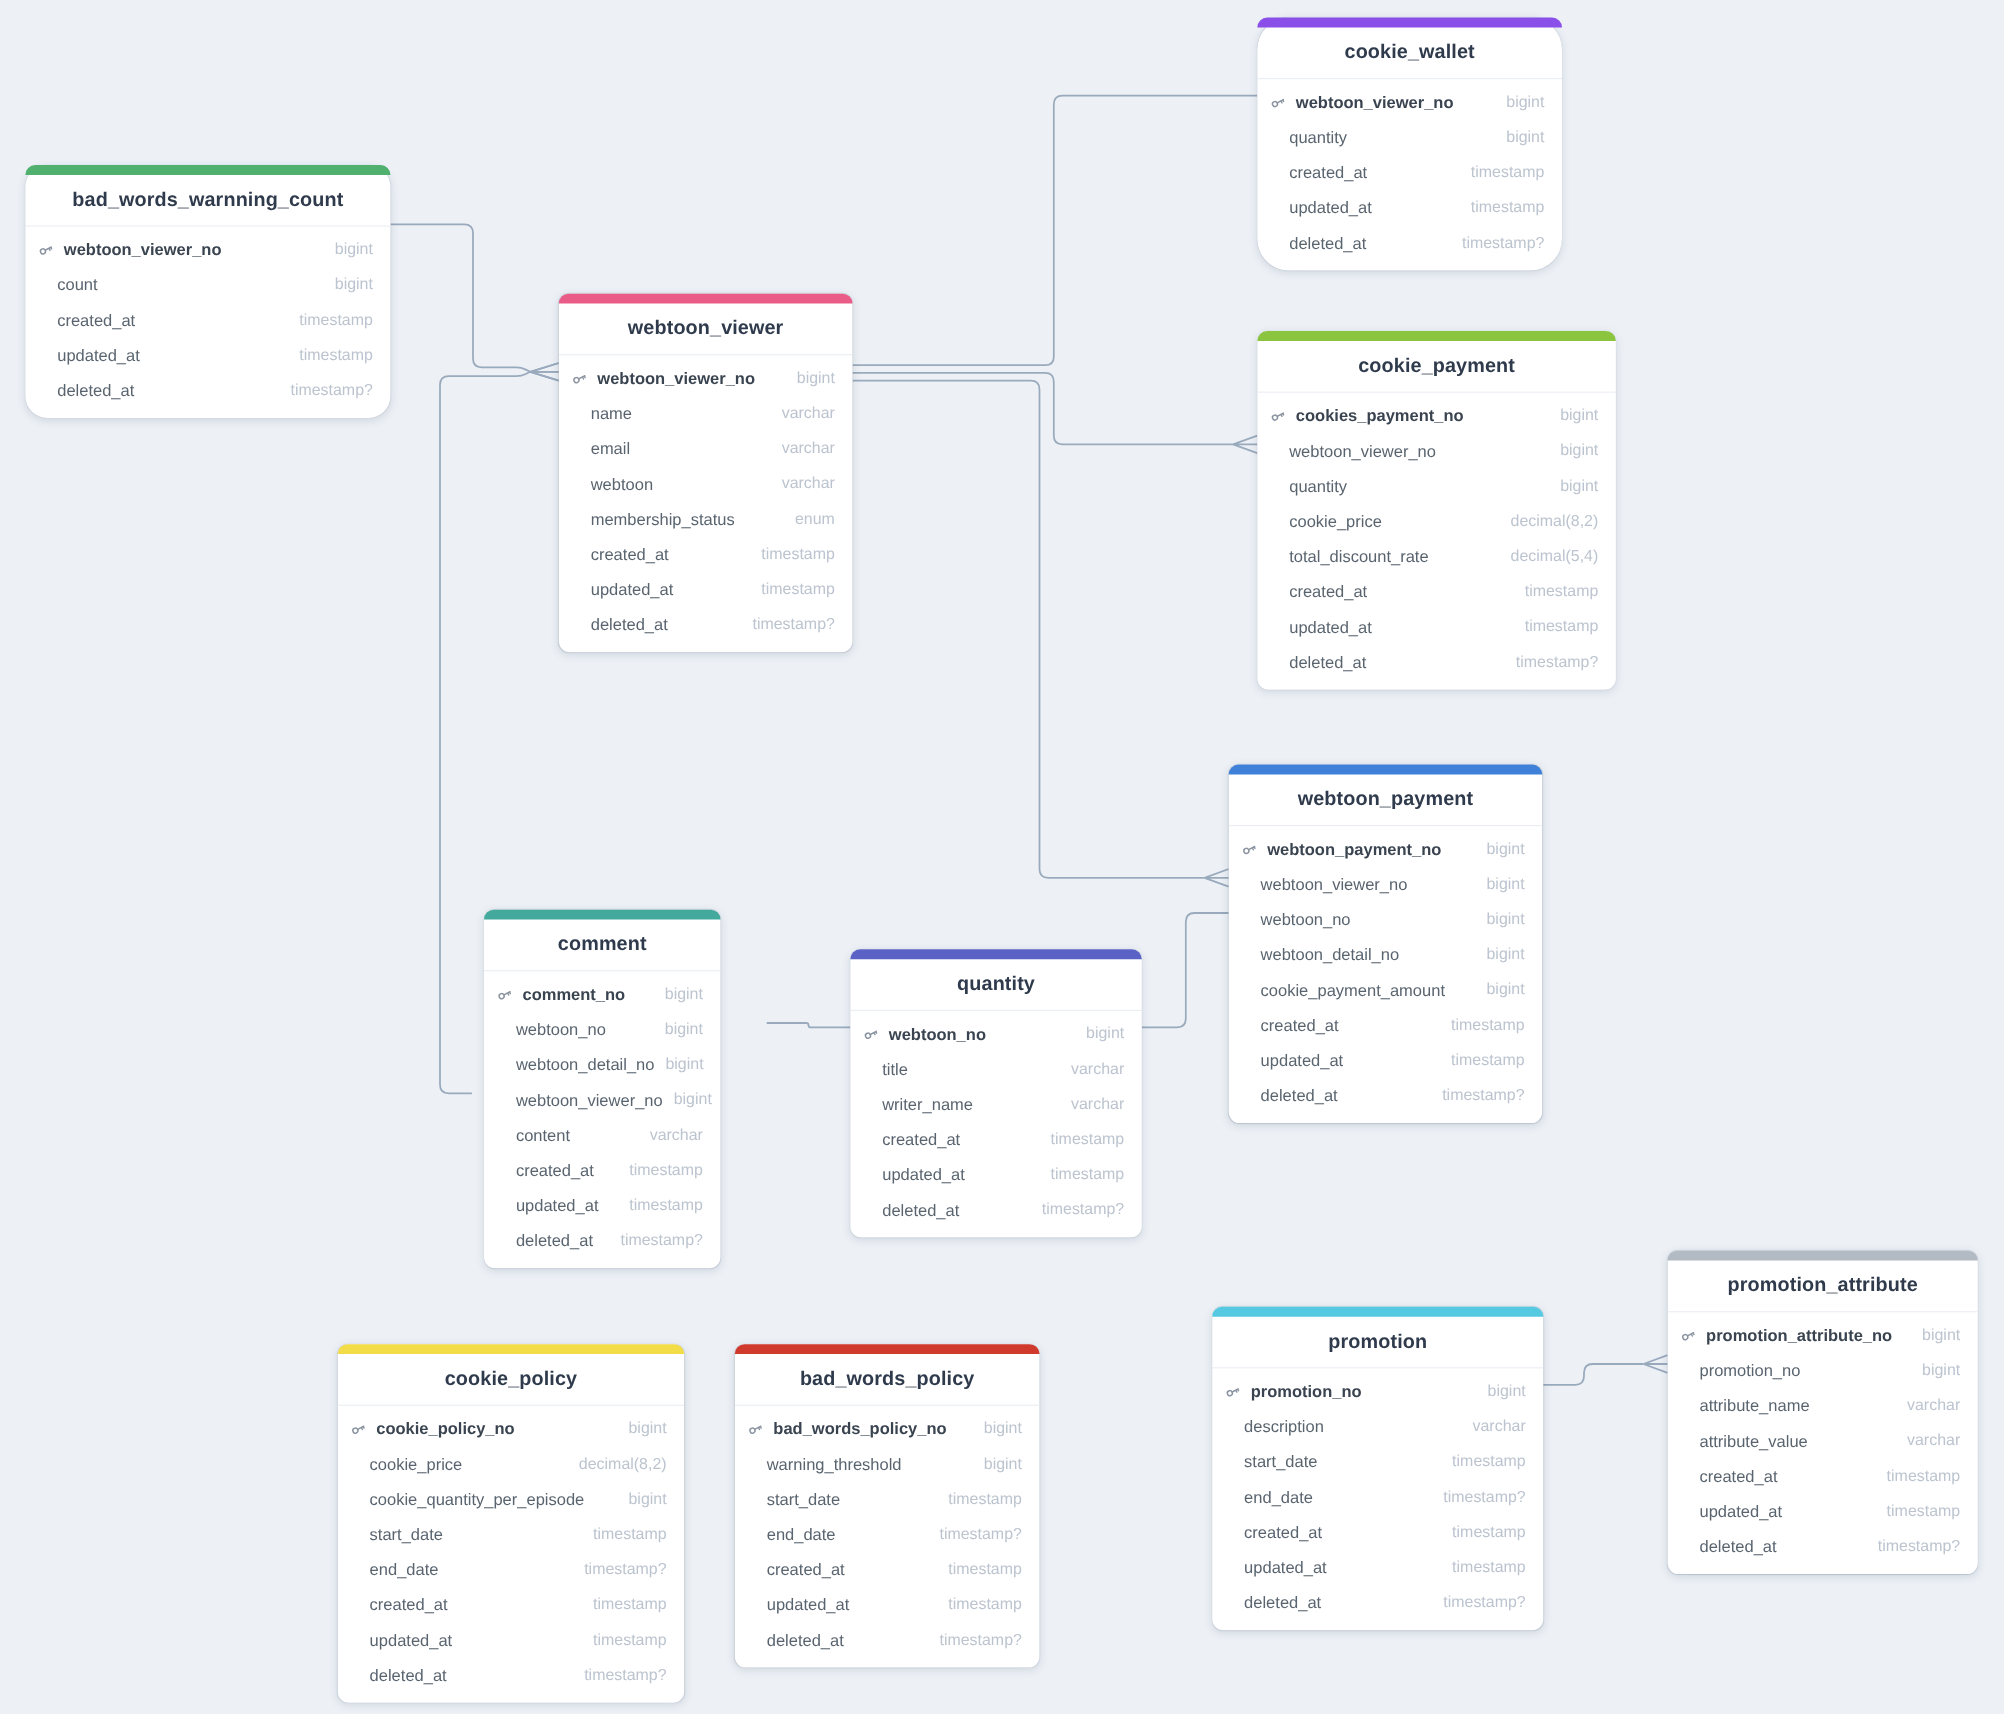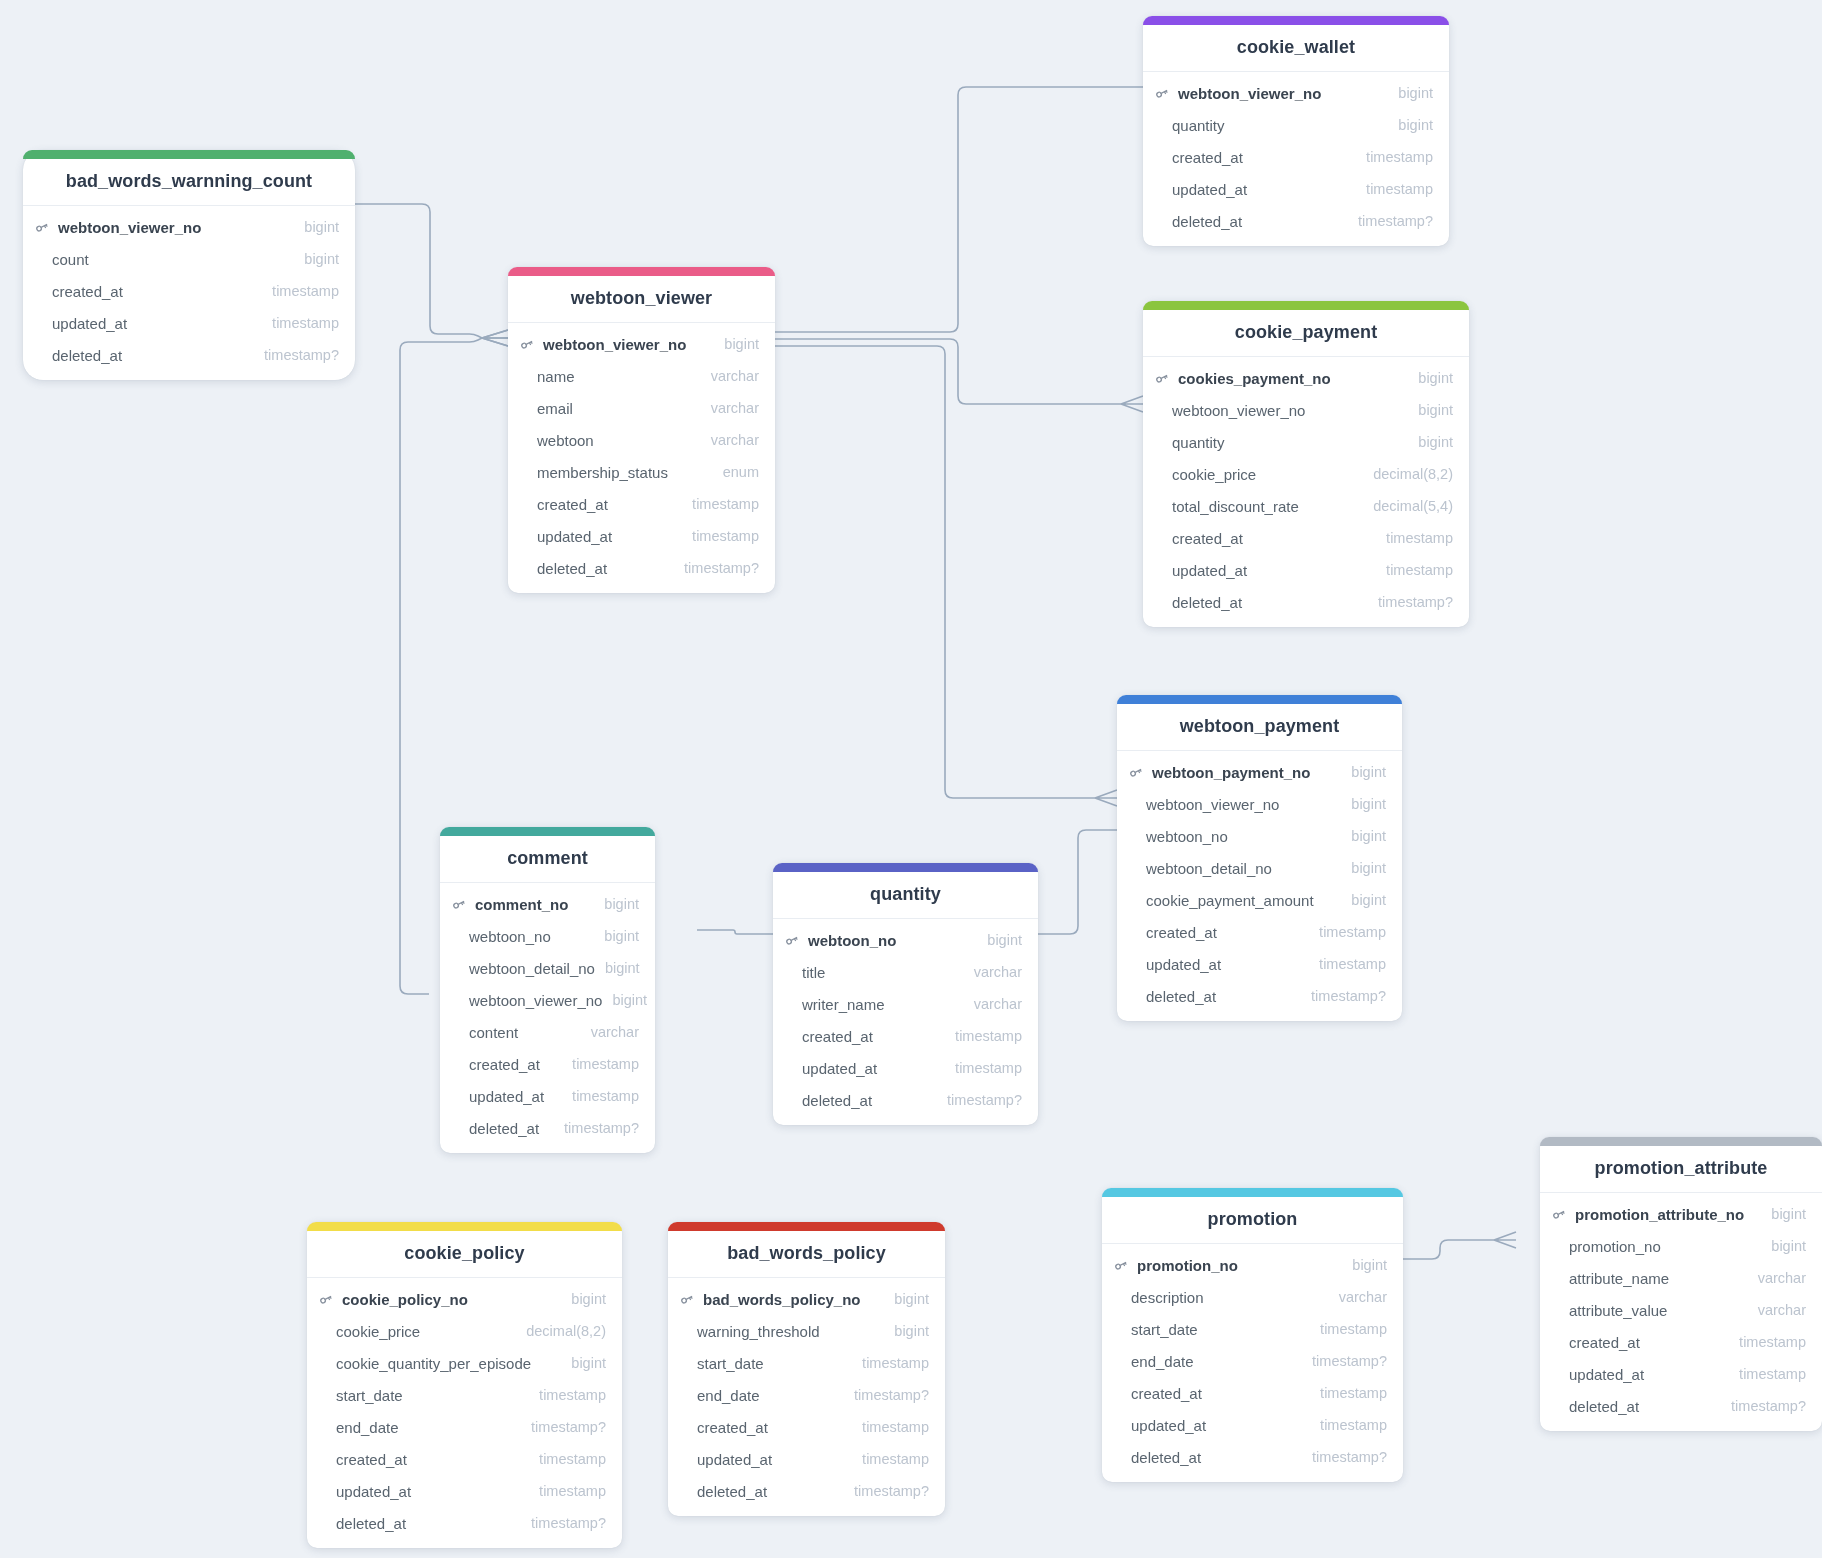--- a/index.html
+++ b/index.html
@@ -150,21 +150,21 @@
         <div class="field-row">
           <span class="field-name">updated_at</span>
           <span class="field-type">timestamp</span>
         </div>
         <div class="field-row">
           <span class="field-name">deleted_at</span>
           <span class="field-type">timestamp?</span>
         </div>
       </div>
     </div>
-    <div class="table-card" style="left: 1143px; top: 16px; width: 306px;">
+    <div class="table-card" style="left: 1143px; top: 16px; width: 277px; border-radius: 29px;">
       <div class="color-bar" style="background: rgb(138, 79, 232);"></div>
       <div class="table-title">cookie_wallet</div>
       <div class="rows">
         <div class="field-row pk">
           <span class="key-icon">
             <svg width="14" height="14" viewBox="0 0 16 16" style="transform:rotate(-28deg)">
               <circle cx="4.2" cy="8" r="2.6" fill="none" stroke="#8a93a0" stroke-width="1.5"></circle>
               <path d="M6.9 8 H14 M11.2 8 v2.4 M13.4 8 v1.9" fill="none" stroke="#8a93a0" stroke-width="1.5" stroke-linecap="round"></path>
             </svg>
           </span>
@@ -474,21 +474,21 @@
         <div class="field-row">
           <span class="field-name">updated_at</span>
           <span class="field-type">timestamp</span>
         </div>
         <div class="field-row">
           <span class="field-name">deleted_at</span>
           <span class="field-type">timestamp?</span>
         </div>
       </div>
     </div>
-    <div class="table-card" style="left: 1516px; top: 1137px; width: 282px; margin-left: 24px;">
+    <div class="table-card" style="left: 1516px; top: 1137px; width: 282px;">
       <div class="color-bar" style="background: rgb(178, 186, 196);"></div>
       <div class="table-title">promotion_attribute</div>
       <div class="rows">
         <div class="field-row pk">
           <span class="key-icon">
             <svg width="14" height="14" viewBox="0 0 16 16" style="transform:rotate(-28deg)">
               <circle cx="4.2" cy="8" r="2.6" fill="none" stroke="#8a93a0" stroke-width="1.5"></circle>
               <path d="M6.9 8 H14 M11.2 8 v2.4 M13.4 8 v1.9" fill="none" stroke="#8a93a0" stroke-width="1.5" stroke-linecap="round"></path>
             </svg>
           </span>

